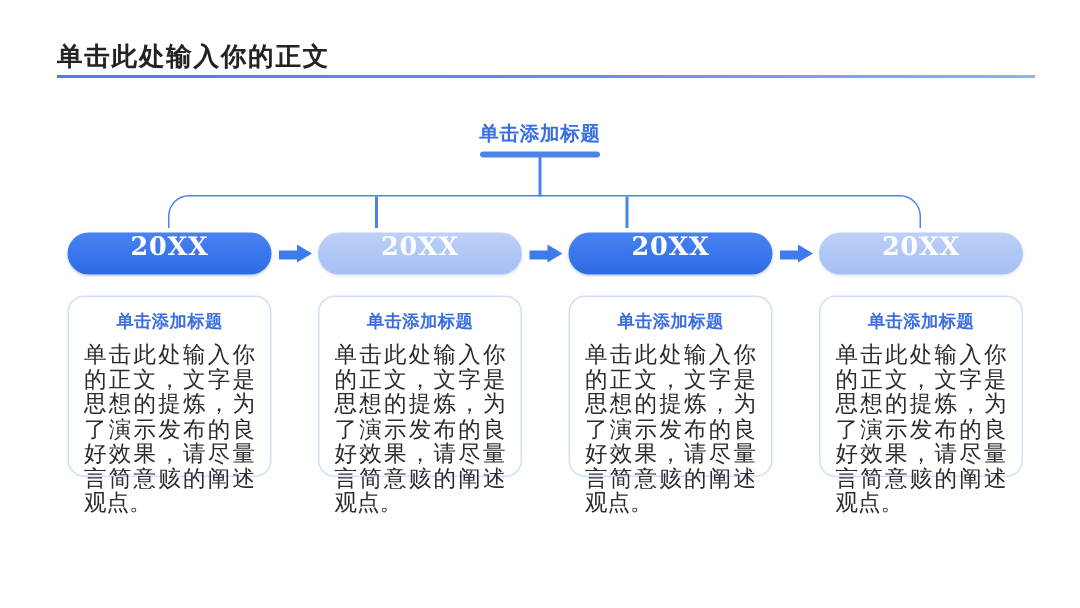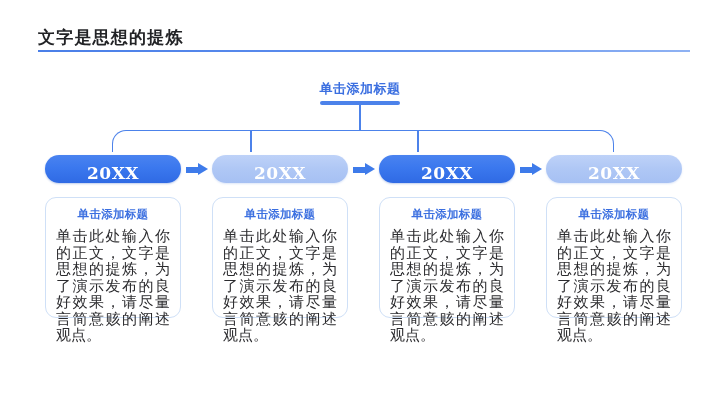--- a/index.html
+++ b/index.html
@@ -99,21 +99,21 @@
     position: absolute;
     top: 155px;
     width: 136px;
   }
 
   .pill {
     position: relative;
     height: 28px;
     border-radius: 14px;
     display: flex;
-    align-items: flex-end;
+    align-items: flex-start;
     justify-content: center;
     font-family: "DejaVu Serif", "Liberation Serif", serif;
     font-weight: bold;
     font-size: 17px;
     color: #ffffff;
     letter-spacing: 0.5px;
   }
   .pill.dark {
     background: linear-gradient(180deg, #4a83f0 0%, #3b78ee 45%, #2f6ae4 100%);
     box-shadow: 0 1px 2px rgba(40, 90, 190, 0.30);
@@ -174,21 +174,21 @@
     text-align: justify;
     text-align-last: left;
     padding: 0 3px;
   }
 </style>
 </head>
 <body>
 
 <div id="stage">
 
-  <div id="page-title">文字是思想的提炼</div>
+  <div id="page-title">单击此处输入你的正文</div>
   <div id="title-rule"></div>
 
   <div id="root-title">单击添加标题</div>
   <div id="root-bar"></div>
   <div id="root-stem"></div>
 
   <div id="bus"></div>
   <div class="drop" style="left:250px;"></div>
   <div class="drop" style="left:417px;"></div>
 

